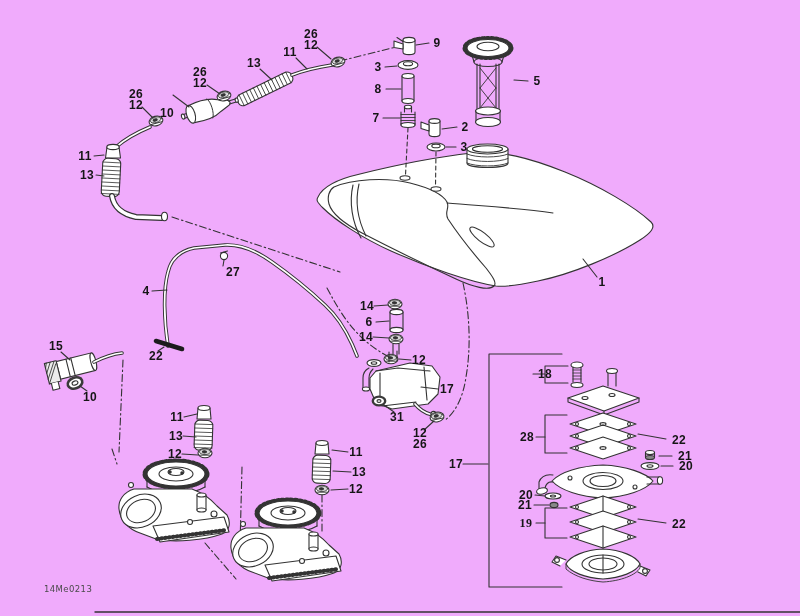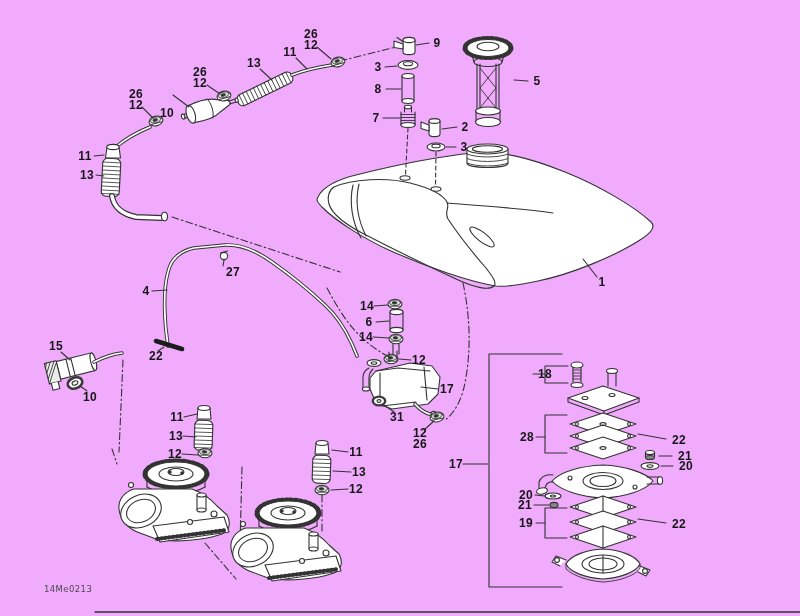--- a/index.html
+++ b/index.html
@@ -518,21 +518,21 @@
       </div>
       <div class="callout" style="left: 686px; top: 466px;">
         <div>20</div>
       </div>
       <div class="callout" style="left: 526px; top: 495px;">
         <div>20</div>
       </div>
       <div class="callout" style="left: 525px; top: 505px;">
         <div>21</div>
       </div>
-      <div class="callout" style="left: 526px; top: 523px;">
+      <div class="callout" style="left: 526px; top: 523px; font-family: Liberation Serif, serif;">
         <div>19</div>
       </div>
       <div class="callout" style="left: 679px; top: 524px;">
         <div>22</div>
       </div>
     </div>
 <span class="code">14Me0213</span>
 
 </div>
 

